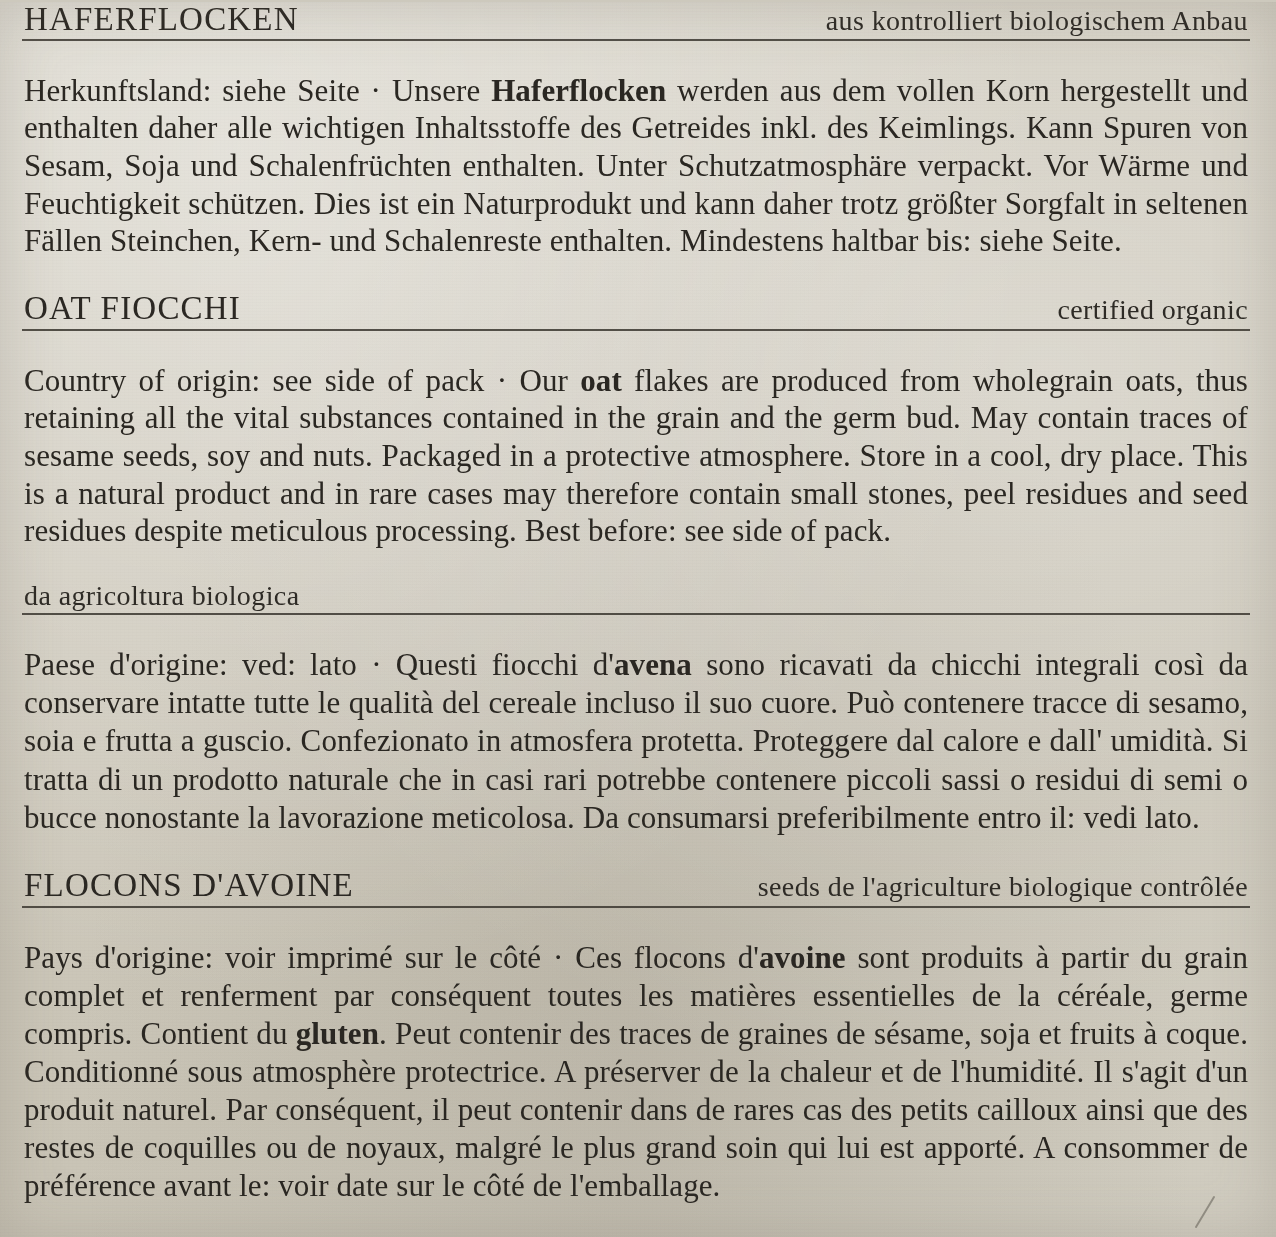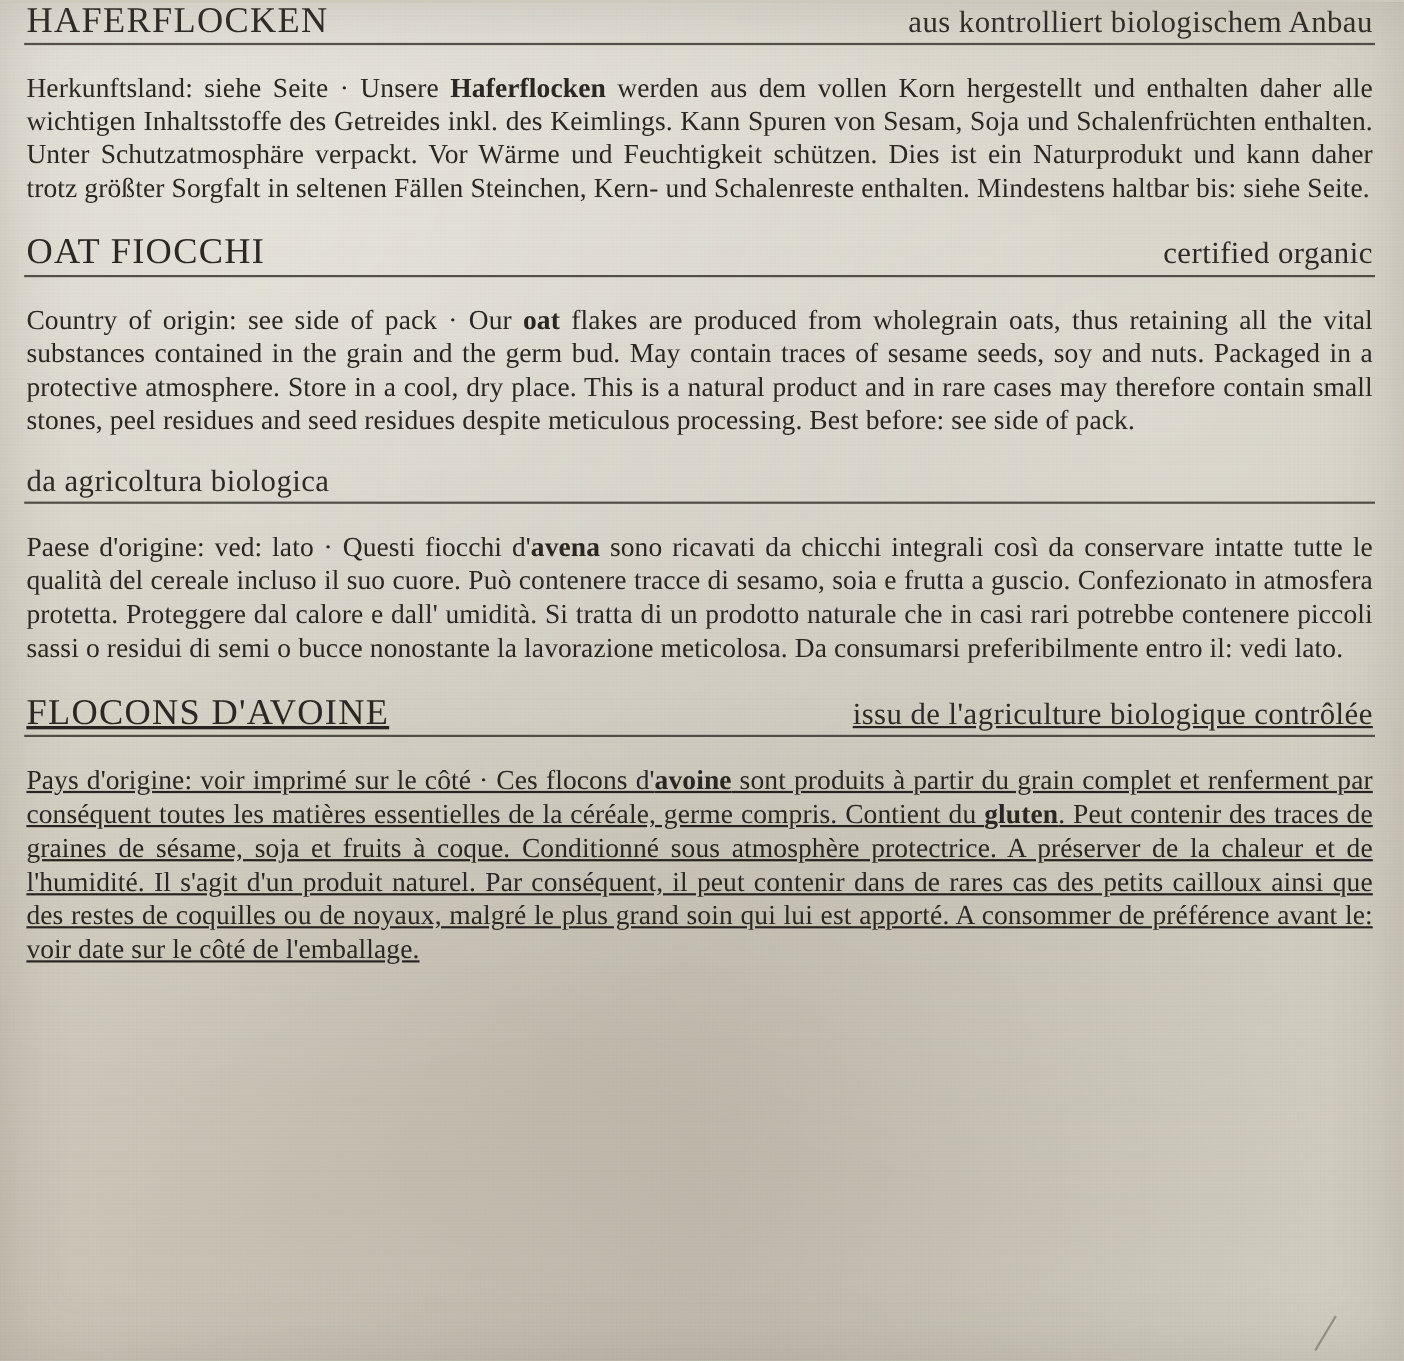--- a/index.html
+++ b/index.html
@@ -60,36 +60,36 @@
     white-space: nowrap;
     text-align: right;
   }
   .rule {
     height: 2px;
     background: #3a362f;
     opacity: 0.85;
     margin: 1px 0 4px 0;
   }
   .body-text {
-    font-size: 25px;
+    font-size: 31px;
     line-height: 1.215;
     text-align: justify;
     text-justify: inter-word;
     color: #2a2722;
     letter-spacing: 0.1px;
     padding: 0 2px;
   }
   .body-text b {
     font-weight: bold;
   }
   .s-de .head-row { padding-bottom: 1px; }
   .s-de { margin-top: 2px; }
   .s-en { margin-top: 8px; }
   .s-it { margin-top: 10px; }
-  .s-fr { margin-top: 0; text-decoration: underline; }
+  .s-fr { margin-top: 0; }
   .s-it .body-text, .s-fr .body-text { line-height: 1.23; }
   .corner-mark {
     position: absolute;
     right: 58px;
     bottom: 10px;
     width: 26px;
     height: 34px;
     opacity: 0.45;
   }
   .corner-mark svg { display:block; }
@@ -127,21 +127,21 @@
     <div class="head-row">
       <div class="head-sub">da agricoltura biologica</div>
     </div>
     <div class="rule"></div>
     <p class="body-text"><span>Paese d'origine: ved: lato · Questi fiocchi d'</span><b>avena</b><span> sono ricavati da chicchi integrali così da conservare intatte tutte le qualità del cereale incluso il suo cuore. Può contenere tracce di sesamo, soia e frutta a guscio. Confezionato in atmosfera protetta. Proteggere dal calore e dall' umidità. Si tratta di un prodotto naturale che in casi rari potrebbe contenere piccoli sassi o residui di semi o bucce nonostante la lavorazione meticolosa. Da consumarsi preferibilmente entro il: vedi lato.</span></p>
   </div>
 
   <div class="section s-fr">
     <div class="head-row">
       <div class="head-title">FLOCONS D'AVOINE</div>
-      <div class="head-sub">issu de l'agriculture biologique contrôlée</div>
+      <div class="head-sub">seeds de l'agriculture biologique contrôlée</div>
     </div>
     <div class="rule"></div>
     <p class="body-text"><span>Pays d'origine: voir imprimé sur le côté · Ces flocons d'</span><b>avoine</b><span> sont produits à partir du grain complet et renferment par conséquent toutes les matières essentielles de la céréale, germe compris. Contient du </span><b>gluten</b><span>. Peut contenir des traces de graines de sésame, soja et fruits à coque. Conditionné sous atmosphère protectrice. A préserver de la chaleur et de l'humidité. Il s'agit d'un produit naturel. Par conséquent, il peut contenir dans de rares cas des petits cailloux ainsi que des restes de coquilles ou de noyaux, malgré le plus grand soin qui lui est apporté. A consommer de préférence avant le: voir date sur le côté de l'emballage.</span></p>
   </div>
 
   <div class="corner-mark">
     <svg width="26" height="34" viewBox="0 0 26 34" xmlns="http://www.w3.org/2000/svg">
       <path d="M22 2 C16 12, 10 22, 4 32" stroke="#4a463e" stroke-width="2" fill="none" stroke-linecap="round"></path>
     </svg>
   </div>

